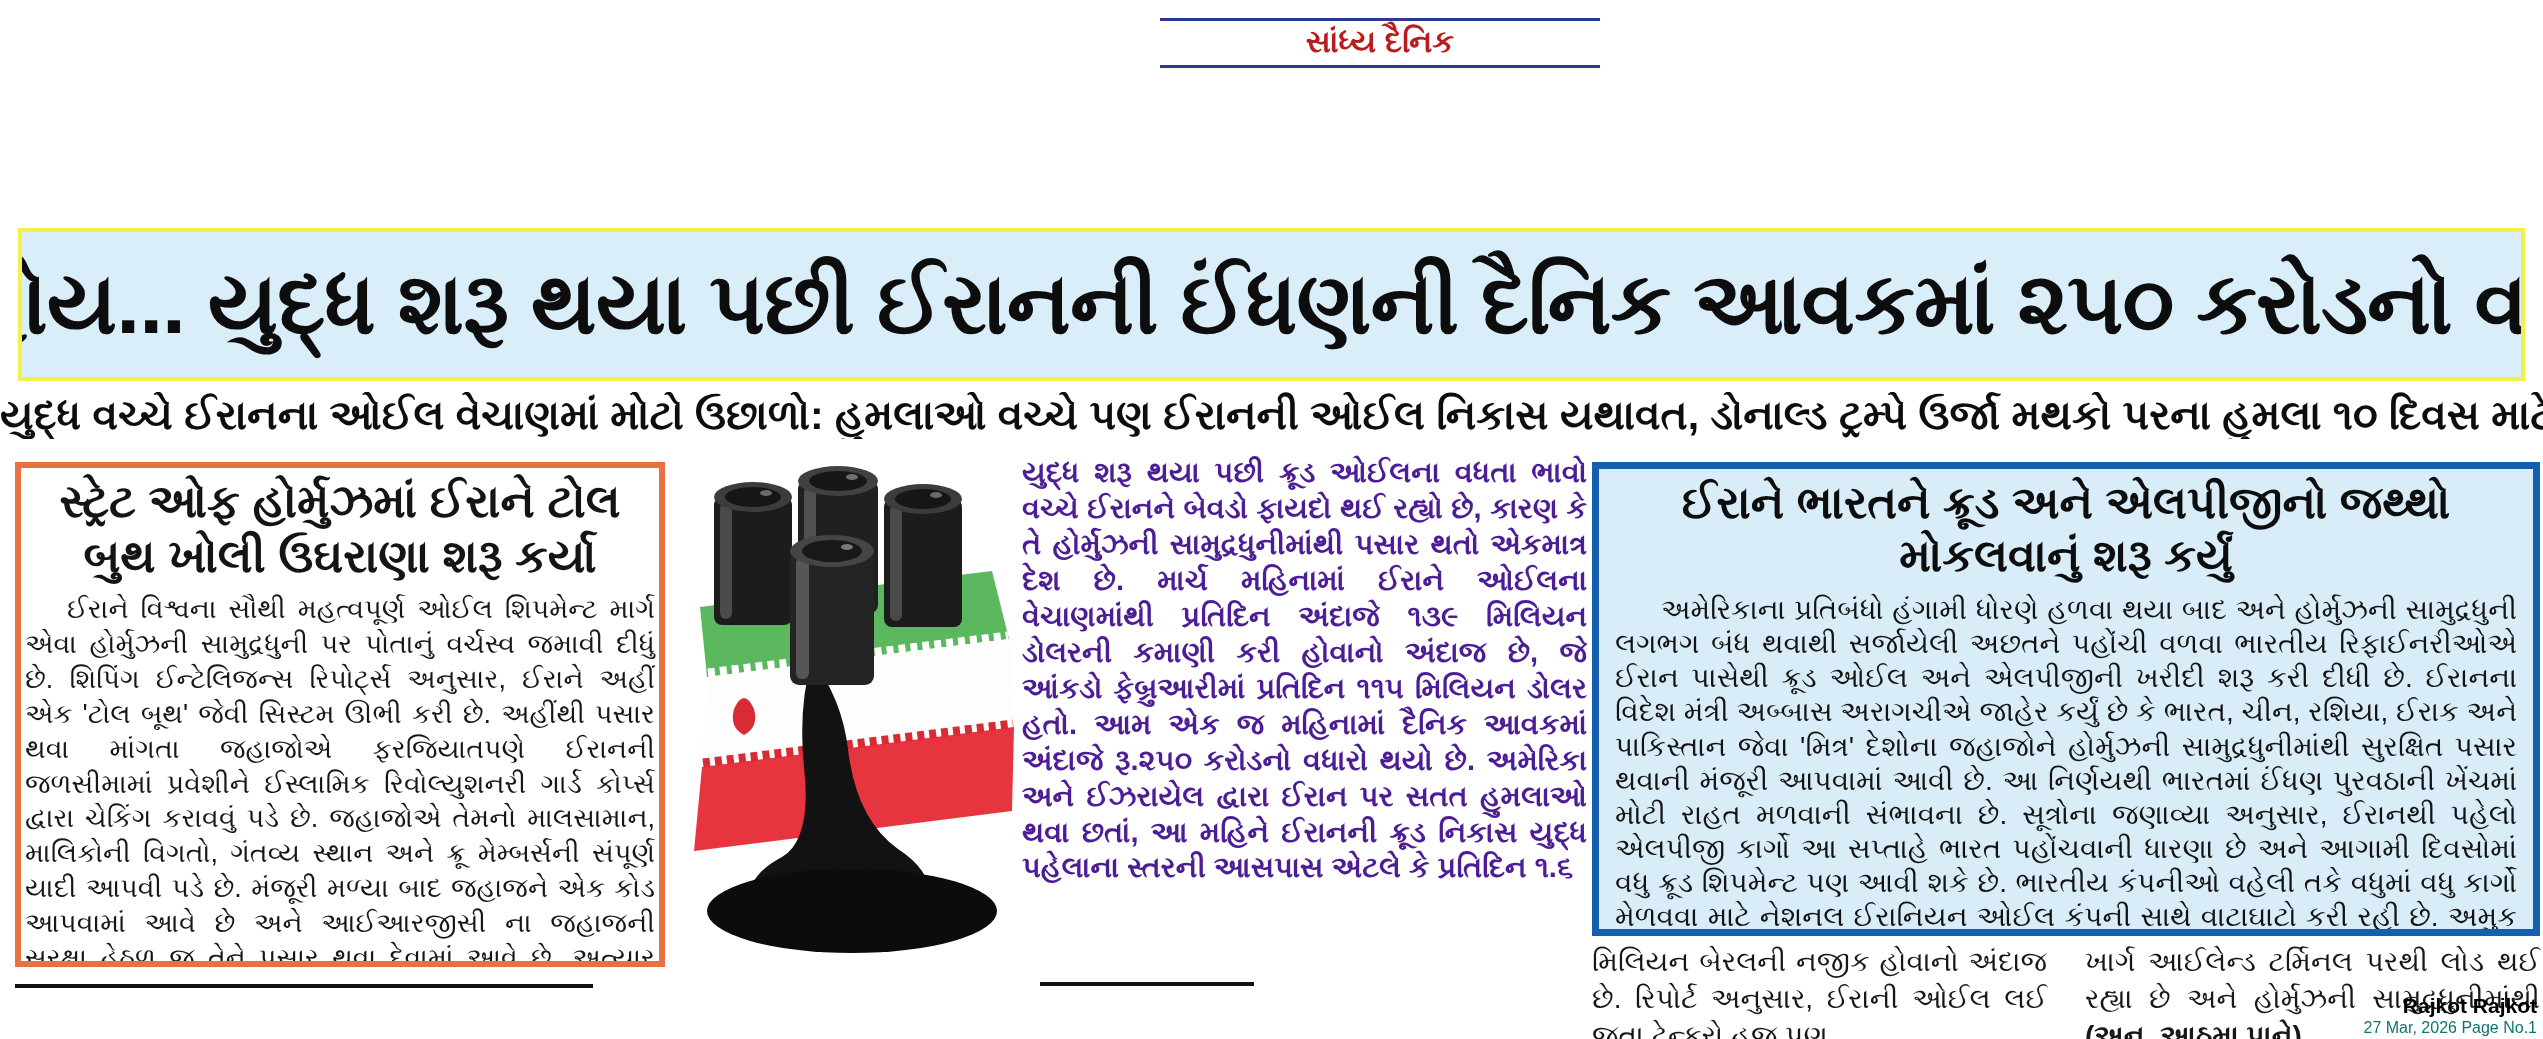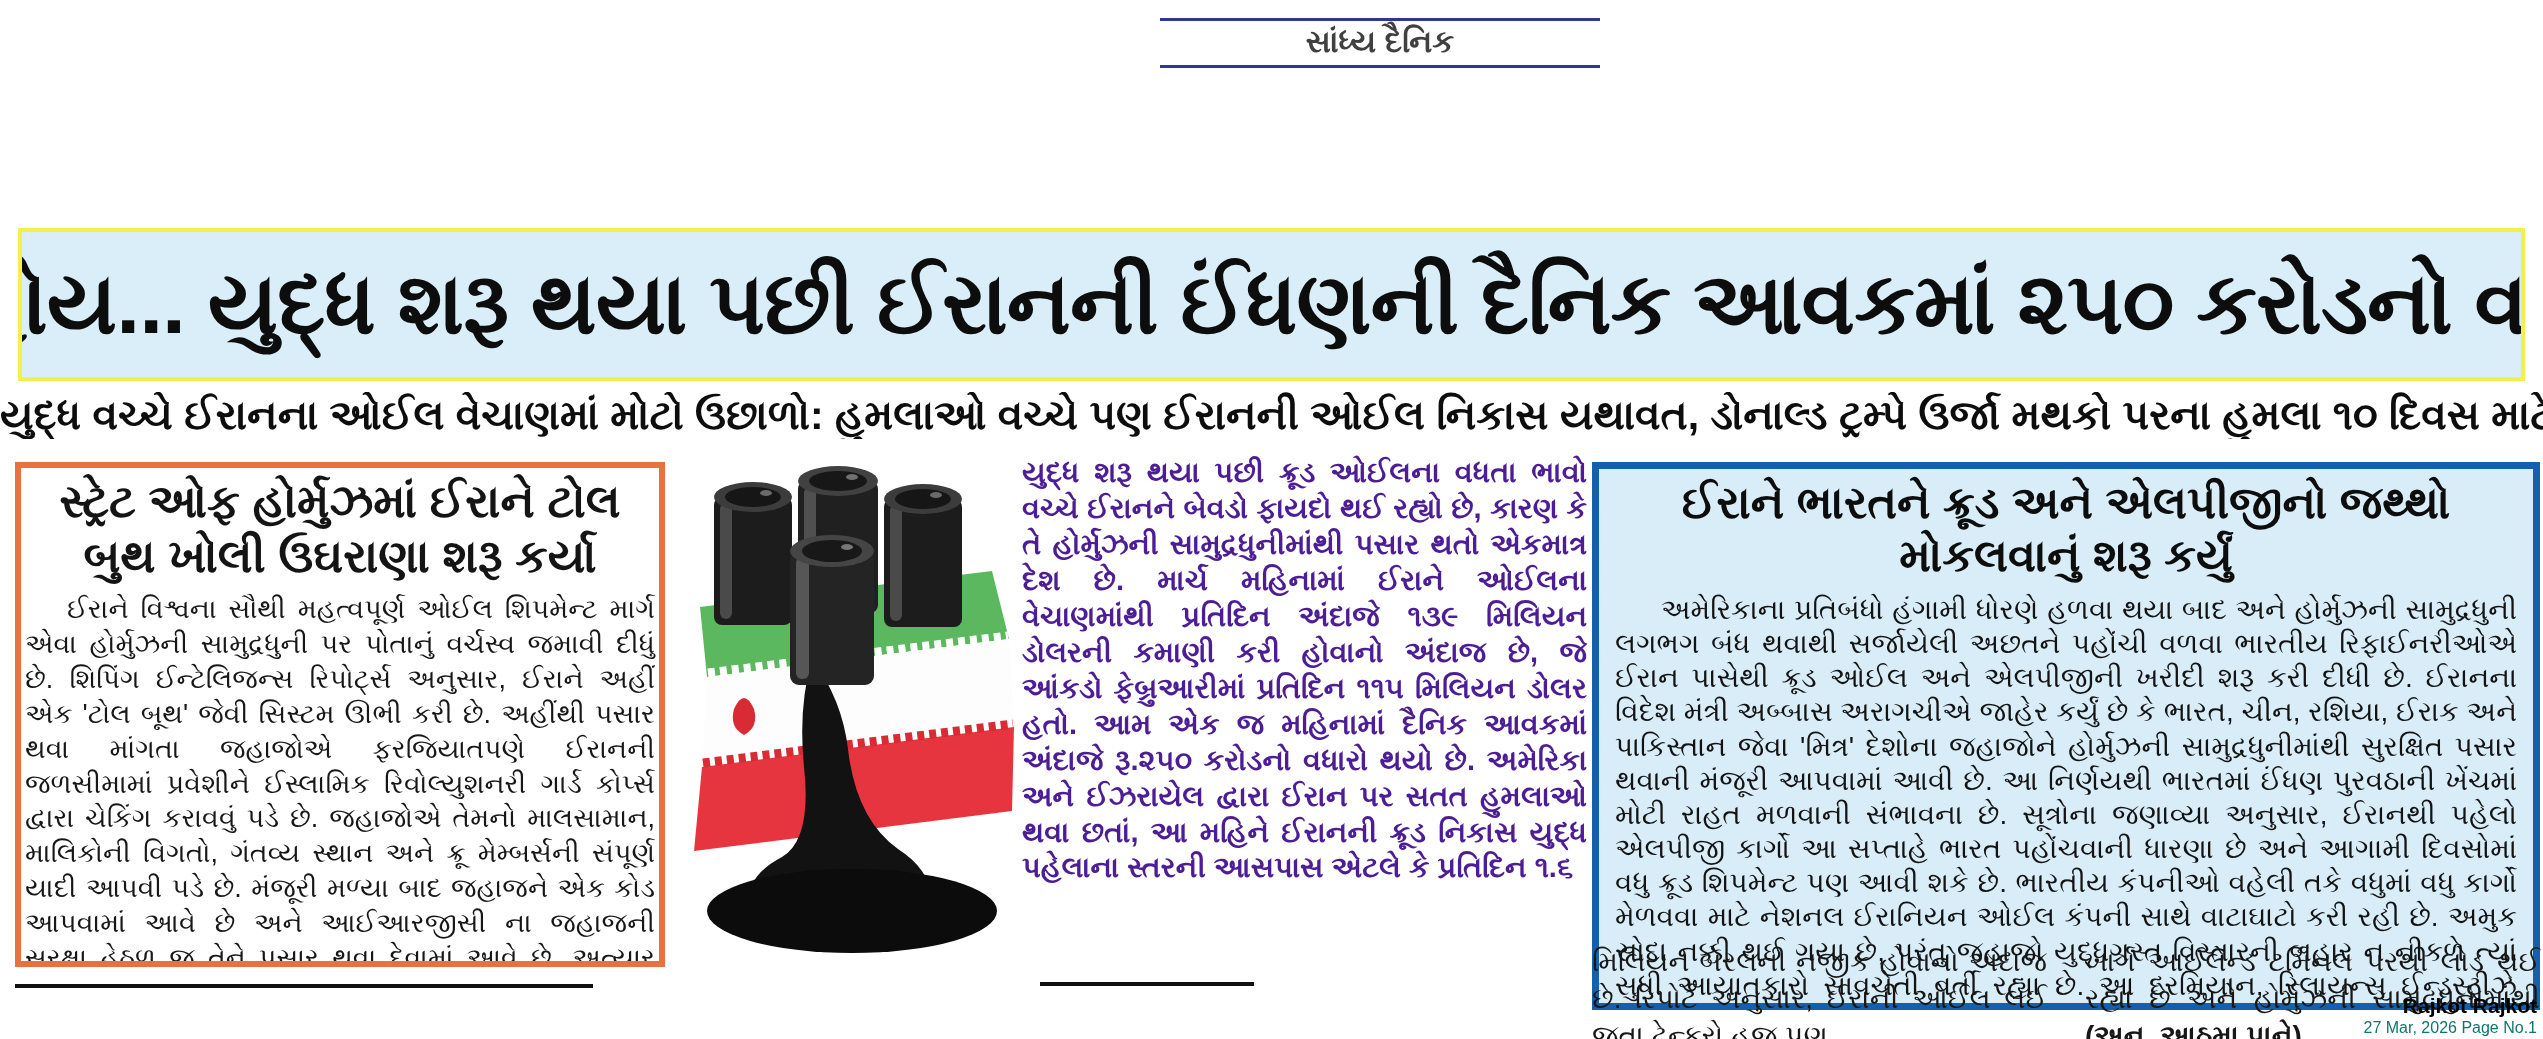--- a/index.html
+++ b/index.html
@@ -18,21 +18,21 @@
   .logo-text{
     font-size:118px;line-height:1.0;font-weight:900;color:#2b3990;
     letter-spacing:2px;transform:scaleY(1.05);display:inline-block;
   }
   .reg-mark{position:absolute;right:-34px;top:-2px;font-size:26px;color:#2b3990;font-weight:bold;}
   .edition-strip{
     margin:6px 0 0 auto;width:440px;
     border-top:3px solid #2b3990;border-bottom:3px solid #2b3990;
     padding:3px 0 5px 0;
   }
-  .edition-strip span{color:#404040;font-size:31px;font-weight:900;}
+  .edition-strip span{color:#b91c1c;font-size:31px;font-weight:900;}
   
   .headline-box{
     position:absolute;left:18px;top:228px;width:2507px;height:153px;
     background:#d9eef9;border:4px solid #f3ef4d;box-sizing:border-box;
     display:flex;align-items:center;justify-content:center;overflow:hidden;
   }
   .headline-text{
     font-size:86px;font-weight:900;color:#0d0d0d;white-space:nowrap;
     letter-spacing:-1px;
   }
@@ -57,21 +57,21 @@
   .jump-ref{font-weight:bold;white-space:nowrap;}
   
   .center-article{
     position:absolute;left:662px;top:455px;width:925px;height:552px;overflow:hidden;
   }
   .illustration{float:left;width:352px;height:498px;margin:4px 8px 0 0;}
   .dateline{font-size:31px;font-weight:900;text-align:center;margin-bottom:4px;color:#101010;}
   .center-body{font-size:29px;line-height:1.24;text-align:justify;color:#4c1d95;font-weight:bold;}
   
   .right-article{
-    position:absolute;left:1592px;top:462px;width:948px;height:548px;
+    position:absolute;left:1592px;top:462px;width:948px;height:474px;
     border:7px solid #1560ae;box-sizing:border-box;background:#d9edf9;
     padding:4px 16px;overflow:hidden;
   }
   .right-article .title{
     text-align:center;font-size:45px;font-weight:900;color:#0d0d0d;margin:4px 0 10px 0;
   }
   .right-body{font-size:28px;line-height:1.22;text-align:justify;color:#131313;}
   
   .cont-row{
     position:absolute;left:1592px;top:944px;width:948px;display:flex;gap:38px;

